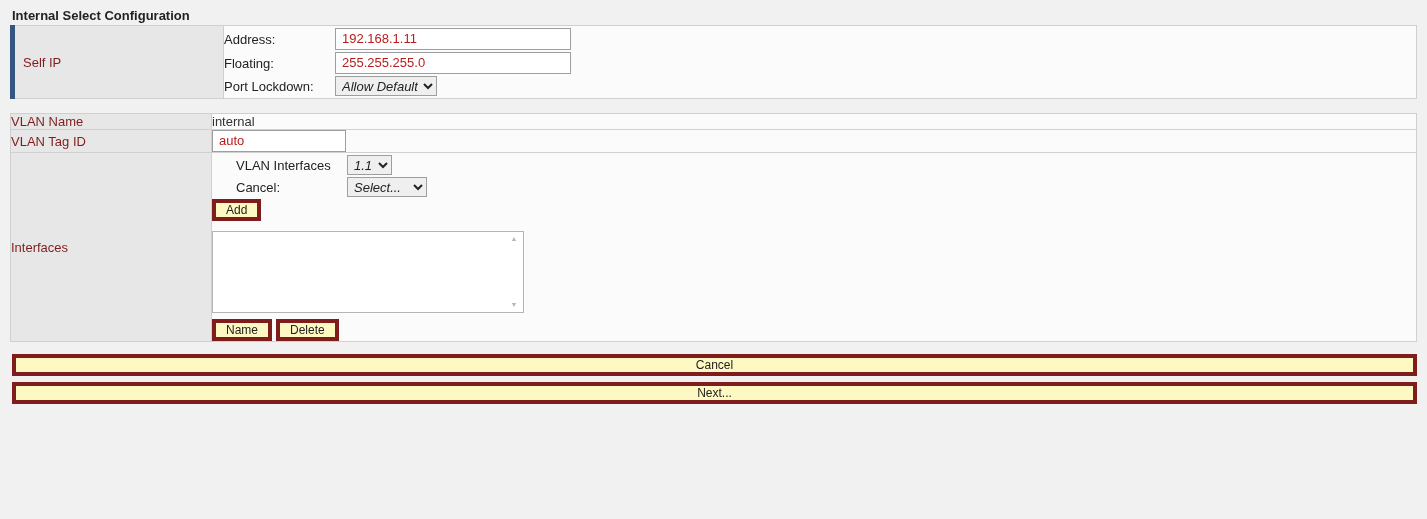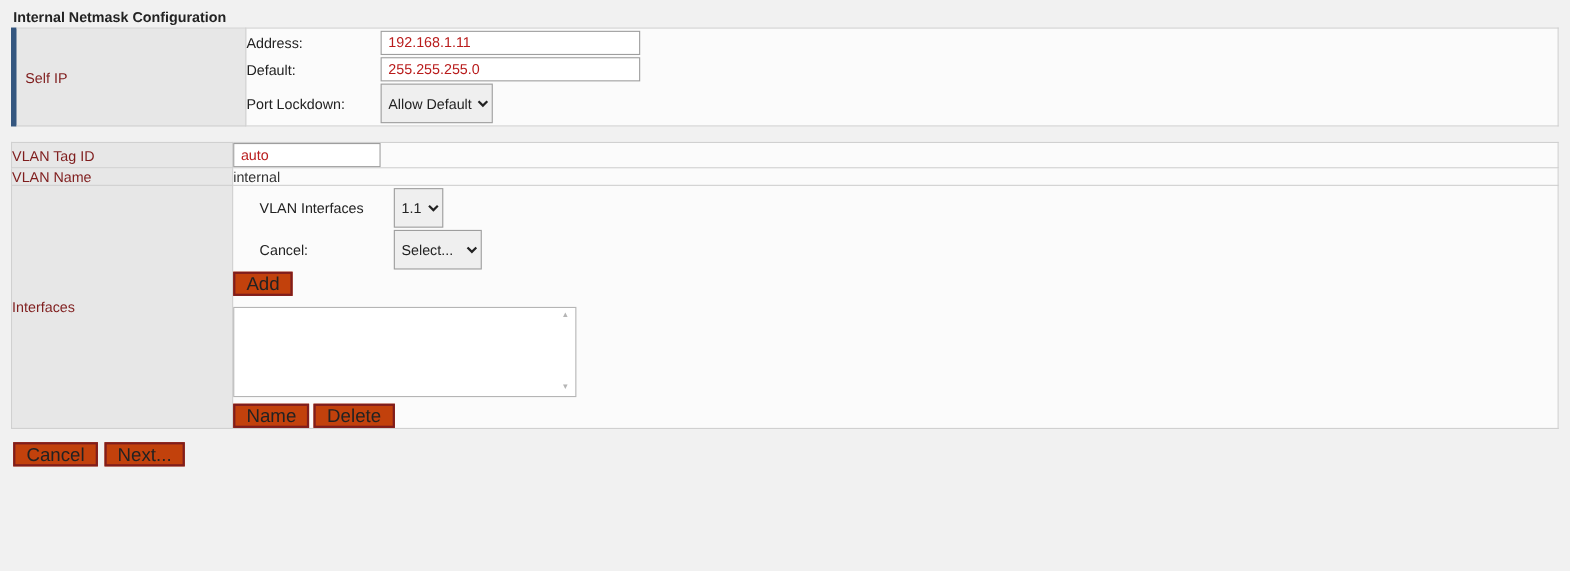--- a/index.html
+++ b/index.html
@@ -42,21 +42,21 @@
     border-left: 5px solid #34567f;
     padding-left: 8px;
   }
   td.val {
     background: #fbfbfb;
     padding: 6px 10px;
   }
   .kv {
     display: flex;
     align-items: center;
-    gap: 22px;
+    gap: 11px;
     margin: 2px 0;
   }
   .kv .k {
     width: 100px;
     color: #222;
   }
   .kv .k-wide {
     width: 100px;
     padding-left: 24px;
   }
@@ -65,33 +65,34 @@
     line-height: 20px;
     padding: 0 6px;
     font-size: 13px;
     border: 1px solid #9e9e9e;
     background: #fff;
     color: #b91c1c;
   }
   .txt-230 { width: 222px; }
   .txt-120 { width: 120px; }
   select.sel {
-    height: 36px;
+    height: 20px;
     font-size: 13px;
     border: 1px solid #9e9e9e;
     background: #efefef;
     color: #222;
     padding: 0 2px;
+    font-style: italic;
   }
   button.btn {
     height: 22px;
     padding: 0 10px;
-    font-size: 17px;
-    border: 2px solid #7f1d1d;
-    background: #c2410c;
+    font-size: 12px;
+    border: 4px solid #7f1d1d;
+    background: #fef9c3;
     color: #222;
     cursor: pointer;
   }
   .listbox {
     position: relative;
     width: 310px;
     height: 80px;
     border: 1px solid #b5b5b5;
     background: #fff;
     margin-top: 10px;
@@ -112,70 +113,71 @@
   .listbox .scroll-arrow.dn { bottom: 2px; }
   .btn-row {
     display: flex;
     gap: 4px;
     margin-top: 2px;
   }
   .footer-btns {
     display: flex;
     gap: 6px;
     margin: 12px 0 0 2px;
+    flex-direction: column;
   }
   .spacer-between { height: 14px; }
   .val-plain {
     color: #333;
   }
 </style>
 </head>
 <body>
 
 <div class="page">
 
-  <div class="section-title">Internal Netmask Configuration</div>
+  <div class="section-title">Internal Select Configuration</div>
   <table class="cfg">
     <tbody>
       <tr class="accent">
         <td class="lbl">Self IP</td>
         <td class="val">
           <div class="kv">
             <span class="k">Address:</span>
             <input type="text" class="txt txt-230" value="192.168.1.11" style="">
           </div>
           <div class="kv">
-            <span class="k">Default:</span>
+            <span class="k">Floating:</span>
             <input type="text" class="txt txt-230" value="255.255.255.0" style="">
           </div>
           <div class="kv">
             <span class="k">Port Lockdown:</span>
             <select class="sel">
               <option>Allow Default</option>
             </select>
           </div>
         </td>
       </tr>
     </tbody>
   </table>
 
   <div class="spacer-between"></div>
 
   <table class="cfg">
     <tbody>
       <tr>
+        <td class="lbl">VLAN Name</td>
+        <td class="val">
+          <span class="val-plain">internal</span>
+        </td>
+      </tr>
+      <tr>
         <td class="lbl">VLAN Tag ID</td>
         <td class="val">
           <input type="text" class="txt txt-120" value="auto" style="">
-        </td>
-      </tr>
-      <tr>
-        <td class="lbl">VLAN Name</td>
-        <td class="val">
-          <span class="val-plain">internal</span>
         </td>
       </tr>
       <tr>
         <td class="lbl">Interfaces</td>
         <td class="val">
           <div class="kv">
             <span class="k k-wide">VLAN Interfaces</span>
             <select class="sel">
               <option>1.1</option>
             </select>

